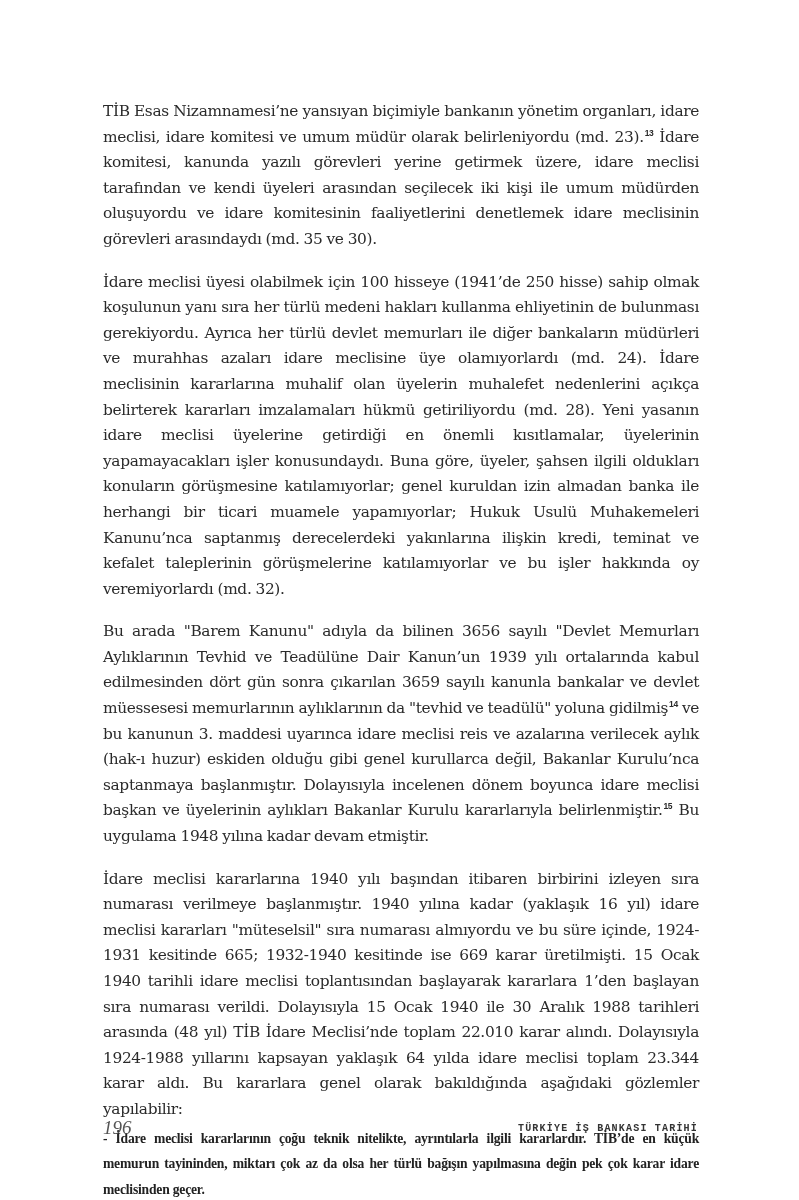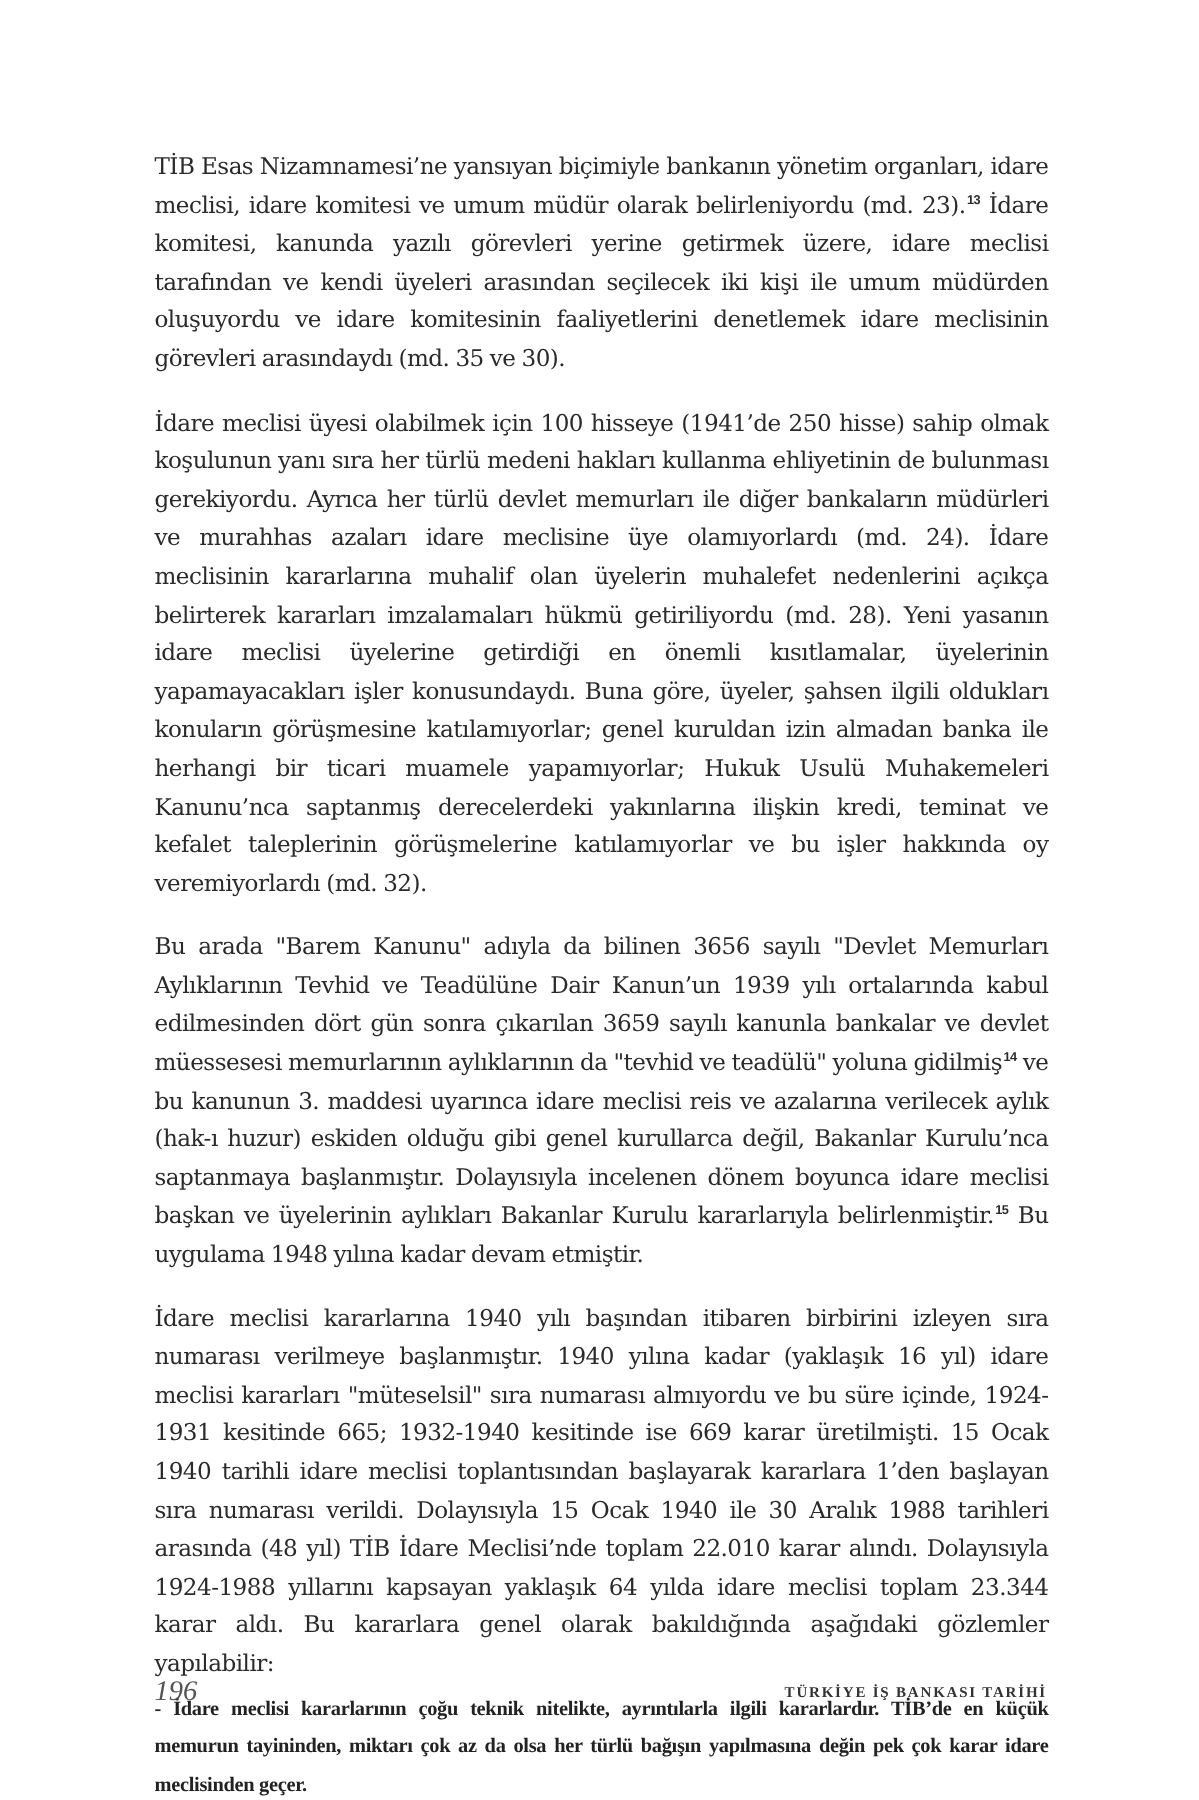--- a/index.html
+++ b/index.html
@@ -41,21 +41,21 @@
     color: #222;
     letter-spacing: -0.2px;
   }
   .footer-page {
     position: absolute; left: 103px; top: 1117px;
     font-family: Liberation Serif, serif; font-style: italic;
     font-size: 19px; color: #555;
   }
   .footer-title {
     position: absolute; right: 101px; top: 1123px;
-    font-family: Liberation Serif, serif; font-weight: bold;
+    font-family: Liberation Mono, monospace; font-weight: bold;
     font-size: 10px; letter-spacing: 1.2px; color: #333;
   }
 </style>
 </head>
 <body>
 
 <div class="text-block">
   <p class="para">
     <span>TİB Esas Nizamnamesi’ne yansıyan biçimiyle bankanın yönetim organları, idare meclisi, idare komitesi ve umum müdür olarak belirleniyordu (md. 23).</span><sup>13</sup><span> İdare komitesi, kanunda yazılı görevleri yerine getirmek üzere, idare meclisi tarafından ve kendi üyeleri arasından seçilecek iki kişi ile umum müdürden oluşuyordu ve idare komitesinin faaliyetlerini denetlemek idare meclisinin görevleri arasındaydı (md. 35 ve 30).</span>
   </p>

